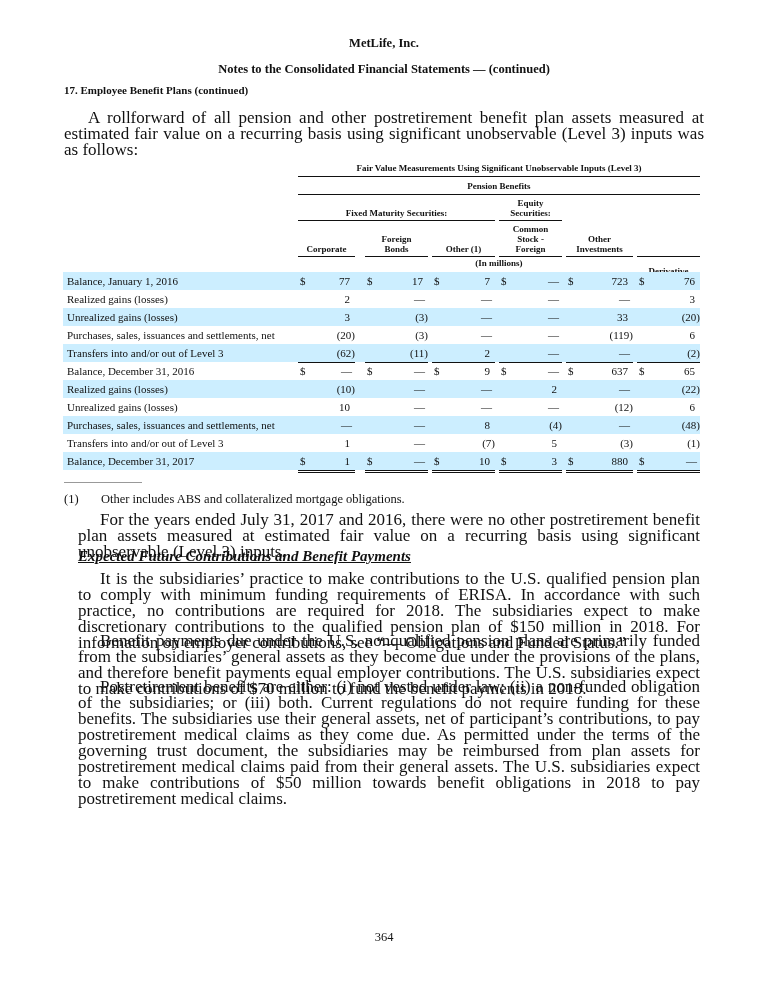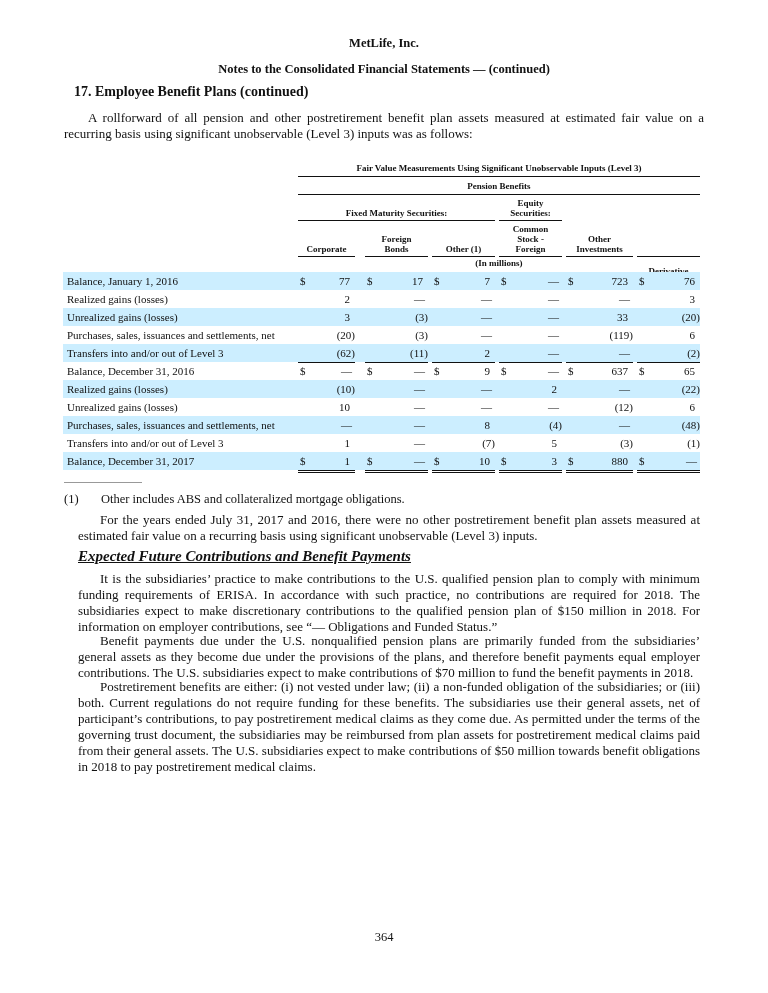--- a/index.html
+++ b/index.html
@@ -4,22 +4,22 @@
 <style>
   html, body { margin: 0; padding: 0; background: #ffffff; }
   body {
     width: 768px; height: 993px; position: relative; overflow: hidden;
     font-family: "Liberation Serif", serif; color: #111;
   }
   .abs { position: absolute; }
   .center { text-align: center; left: 0; width: 768px; }
   .title1 { top: 36px; font-size: 12.5px; font-weight: bold; }
   .title2 { top: 62px; font-size: 12.5px; font-weight: bold; }
-  .section { top: 84px; left: 74px; font-size: 14px; font-weight: bold; }
-  .para { font-size: 13px; line-height: 16px; text-align: justify; }
+  .section { top: 84px; left: 64px; font-size: 11px; font-weight: bold; }
+  .para { font-size: 17px; line-height: 16px; text-align: justify; }
   .intro { top: 110px; left: 64px; width: 640px; }
   .indent { text-indent: 24px; }
 
   
   .tbl-head { font-size: 9px; font-weight: bold; text-align: center; line-height: 10px; }
   .rule { position: absolute; height: 0; border-top: 1.5px solid #111; }
   .row { position: absolute; left: 63px; width: 637px; height: 18px; font-size: 11px; line-height: 18px; }
   .row.shade { background: #cceeff; }
   .row .lbl { position: absolute; left: 4px; top: 0; white-space: nowrap; }
   .cell { position: absolute; top: 0; height: 18px; }

